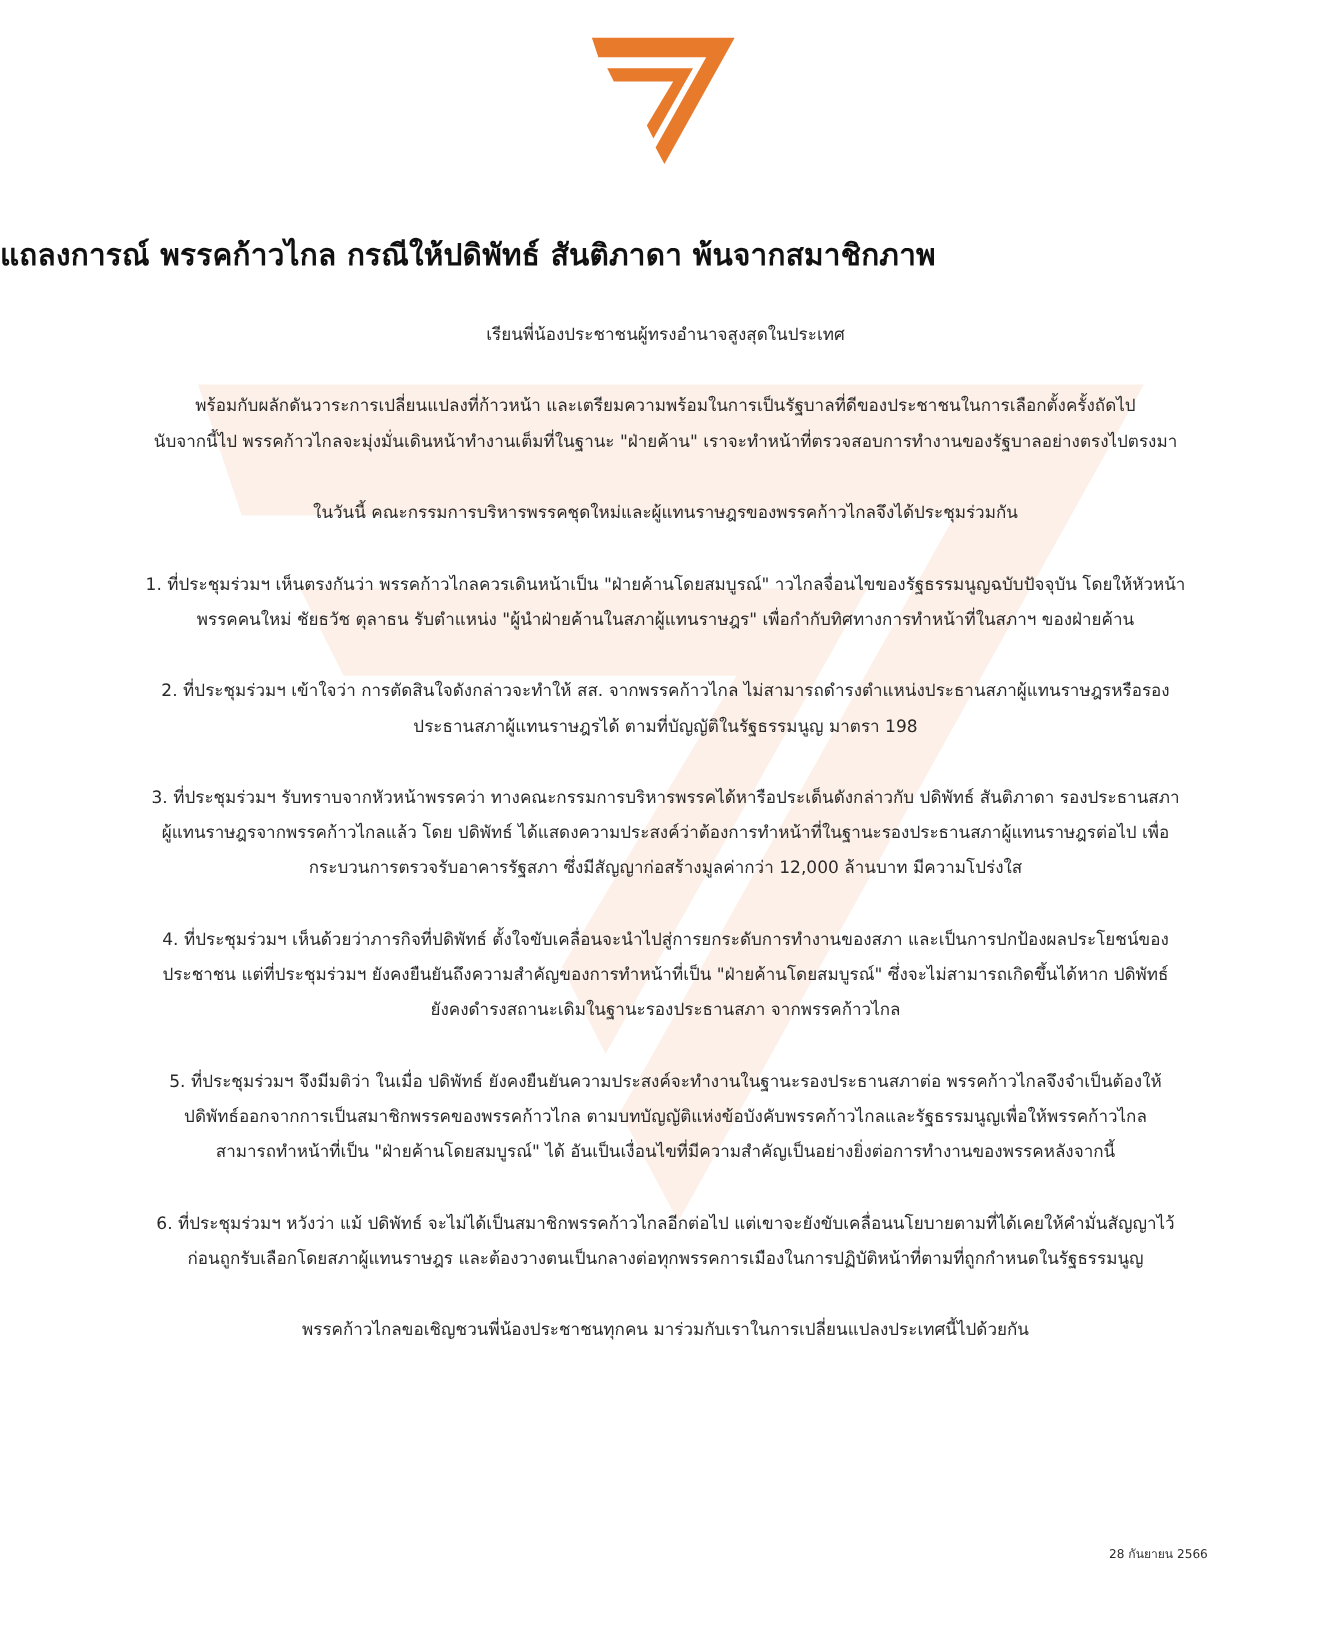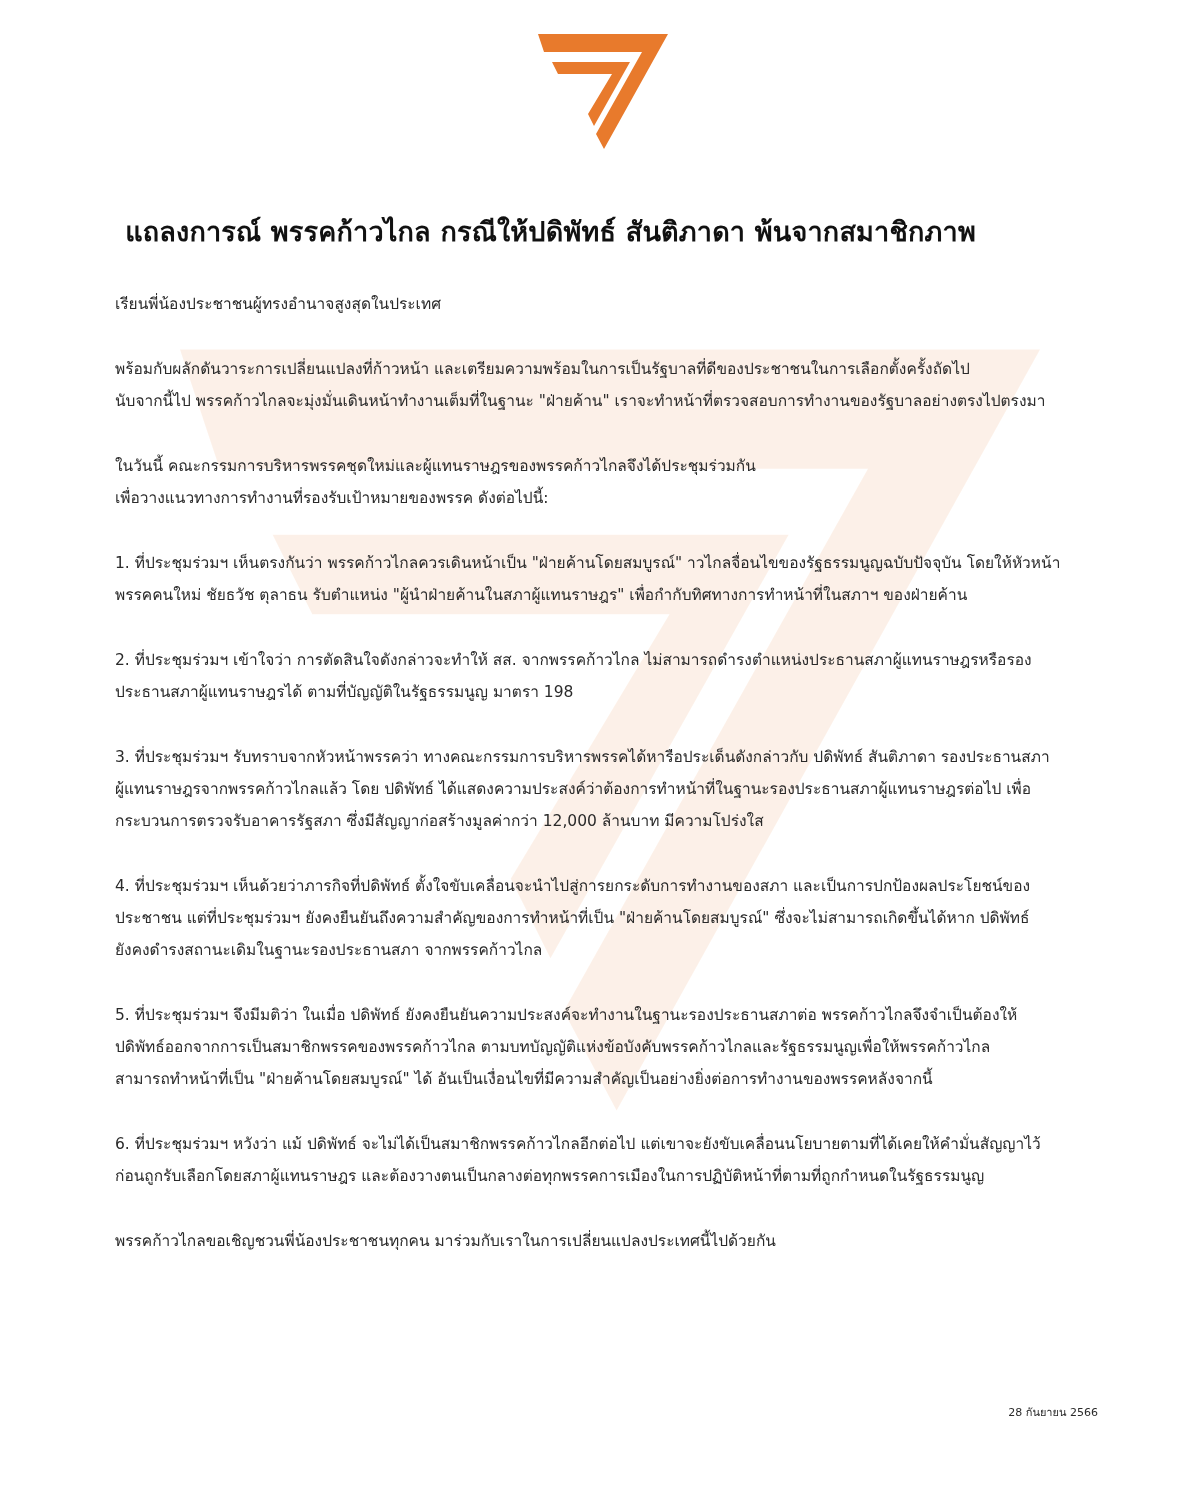--- a/index.html
+++ b/index.html
@@ -27,35 +27,35 @@
     top: 34px;
     width: 130px;
     height: 115px;
     z-index: 1;
   }
   .title {
     position: absolute;
     left: 0;
     top: 210px;
     width: 1101px;
-    text-align: center;
     font-weight: bold;
     font-size: 27px;
     color: #111111;
     z-index: 2;
     letter-spacing: 0.2px;
   }
   .content {
     position: absolute;
     left: 115px;
     top: 288px;
     width: 980px;
     z-index: 2;
     font-size: 15.5px;
     line-height: 32px;
+    text-align: center;
   }
   .para {
     margin: 0 0 33px 0;
   }
   .para.lines div { white-space: nowrap; }
   .date {
     position: absolute;
     right: 102px;
     top: 1403px;
     font-size: 11px;
@@ -81,21 +81,20 @@
 
   <div class="para">เรียนพี่น้องประชาชนผู้ทรงอำนาจสูงสุดในประเทศ</div>
 
   <div class="para lines">
     <div>พร้อมกับผลักดันวาระการเปลี่ยนแปลงที่ก้าวหน้า และเตรียมความพร้อมในการเป็นรัฐบาลที่ดีของประชาชนในการเลือกตั้งครั้งถัดไป</div>
     <div>นับจากนี้ไป พรรคก้าวไกลจะมุ่งมั่นเดินหน้าทำงานเต็มที่ในฐานะ "ฝ่ายค้าน"  เราจะทำหน้าที่ตรวจสอบการทำงานของรัฐบาลอย่างตรงไปตรงมา</div>
   </div>
 
   <div class="para lines">
     <div>ในวันนี้ คณะกรรมการบริหารพรรคชุดใหม่และผู้แทนราษฎรของพรรคก้าวไกลจึงได้ประชุมร่วมกัน</div>
-    <div>เพื่อวางแนวทางการทำงานที่รองรับเป้าหมายของพรรค ดังต่อไปนี้:</div>
   </div>
 
   <div class="para lines">
     <div><span>1.</span> <span>ที่ประชุมร่วมฯ เห็นตรงกันว่า พรรคก้าวไกลควรเดินหน้าเป็น "ฝ่ายค้านโดยสมบูรณ์" าวไกลจื่อนไขของรัฐธรรมนูญฉบับปัจจุบัน โดยให้หัวหน้า</span></div>
     <div>พรรคคนใหม่ ชัยธวัช ตุลาธน รับตำแหน่ง "ผู้นำฝ่ายค้านในสภาผู้แทนราษฎร" เพื่อกำกับทิศทางการทำหน้าที่ในสภาฯ ของฝ่ายค้าน</div>
   </div>
 
   <div class="para lines">
     <div><span>2.</span> <span>ที่ประชุมร่วมฯ  เข้าใจว่า  การตัดสินใจดังกล่าวจะทำให้  สส.  จากพรรคก้าวไกล  ไม่สามารถดำรงตำแหน่งประธานสภาผู้แทนราษฎรหรือรอง</span></div>
     <div>ประธานสภาผู้แทนราษฎรได้ ตามที่บัญญัติในรัฐธรรมนูญ มาตรา 198</div>

